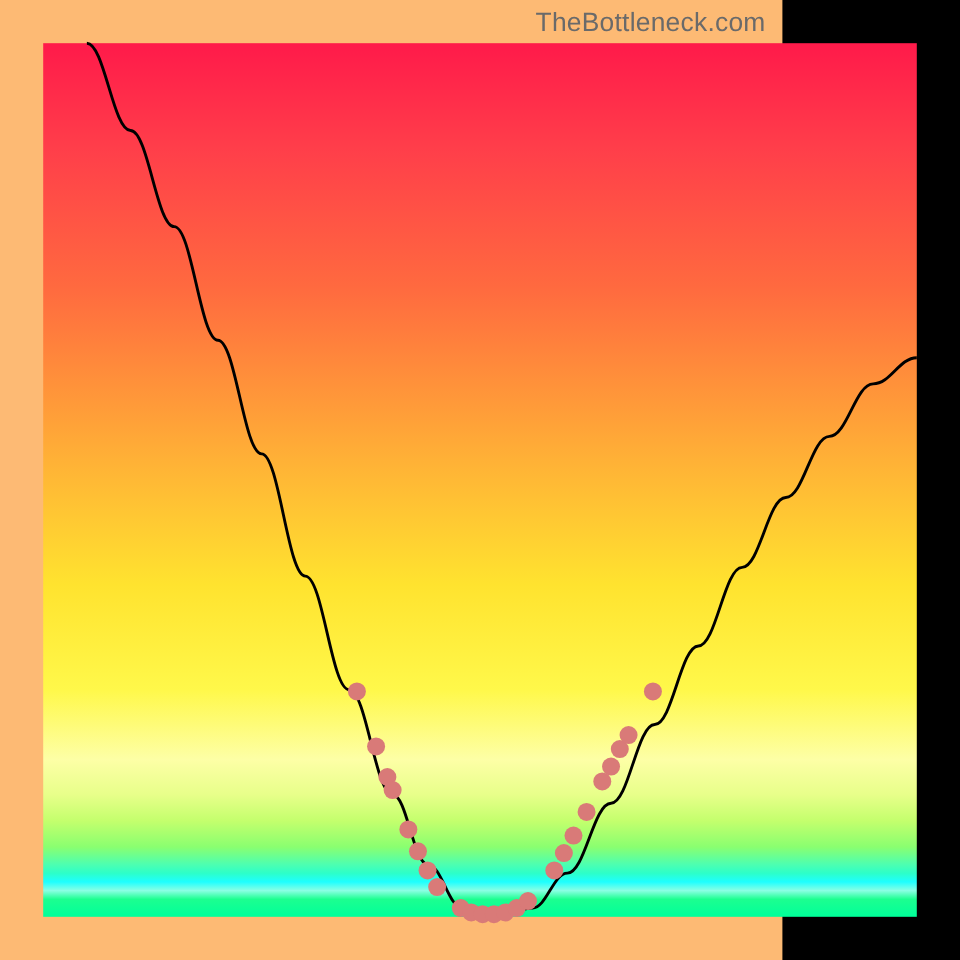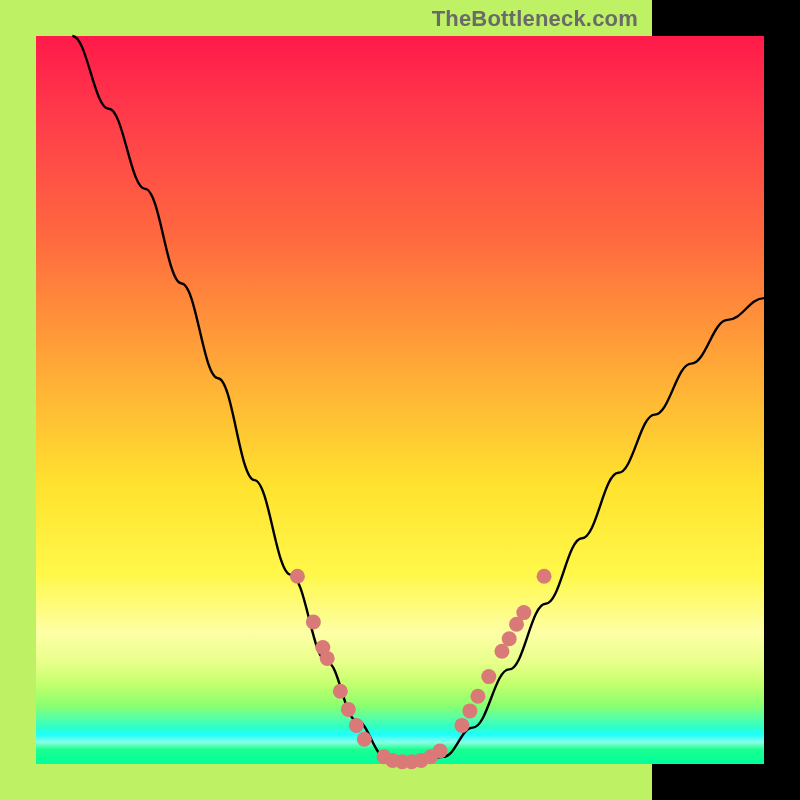--- a/index.html
+++ b/index.html
@@ -10,22 +10,21 @@
     background: #000;
     overflow: hidden;
     font-family: Arial, Helvetica, sans-serif;
   }
   .frame {
     position: absolute;
     left: 0;
     top: 0;
     width: 652px;
     height: 800px;
-    background: #bef264;
-    font-weight: bold;
+    background: #fdba74;
   }
   .plot {
     position: absolute;
     left: 36px;
     top: 36px;
     width: 728px;
     height: 728px;
     
     background: linear-gradient(
       to bottom,

